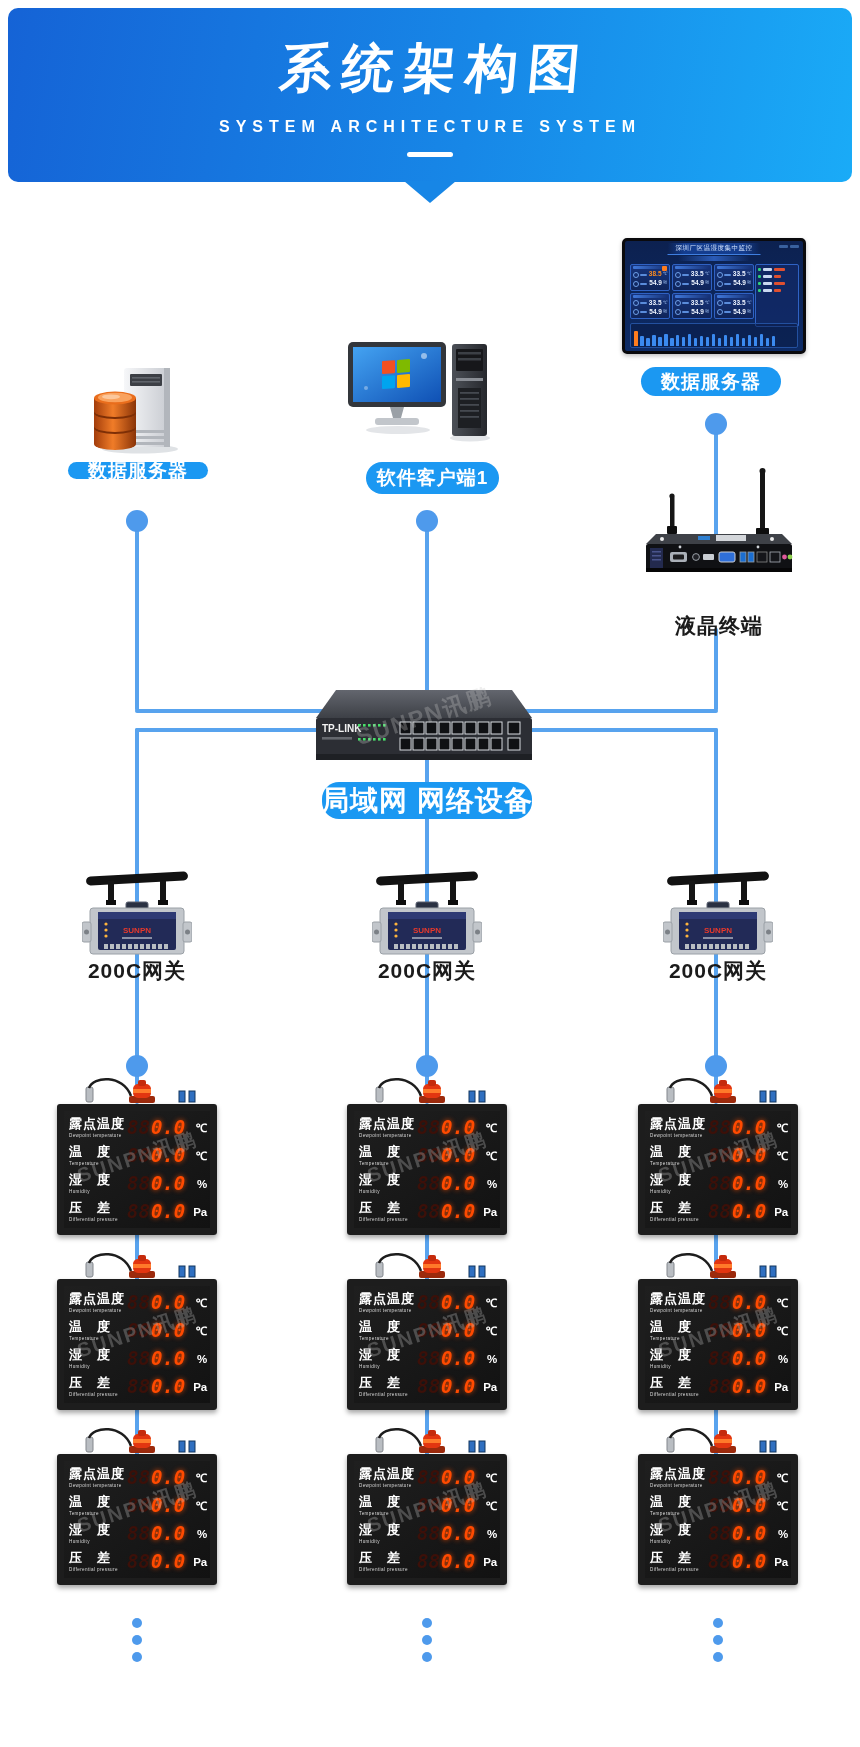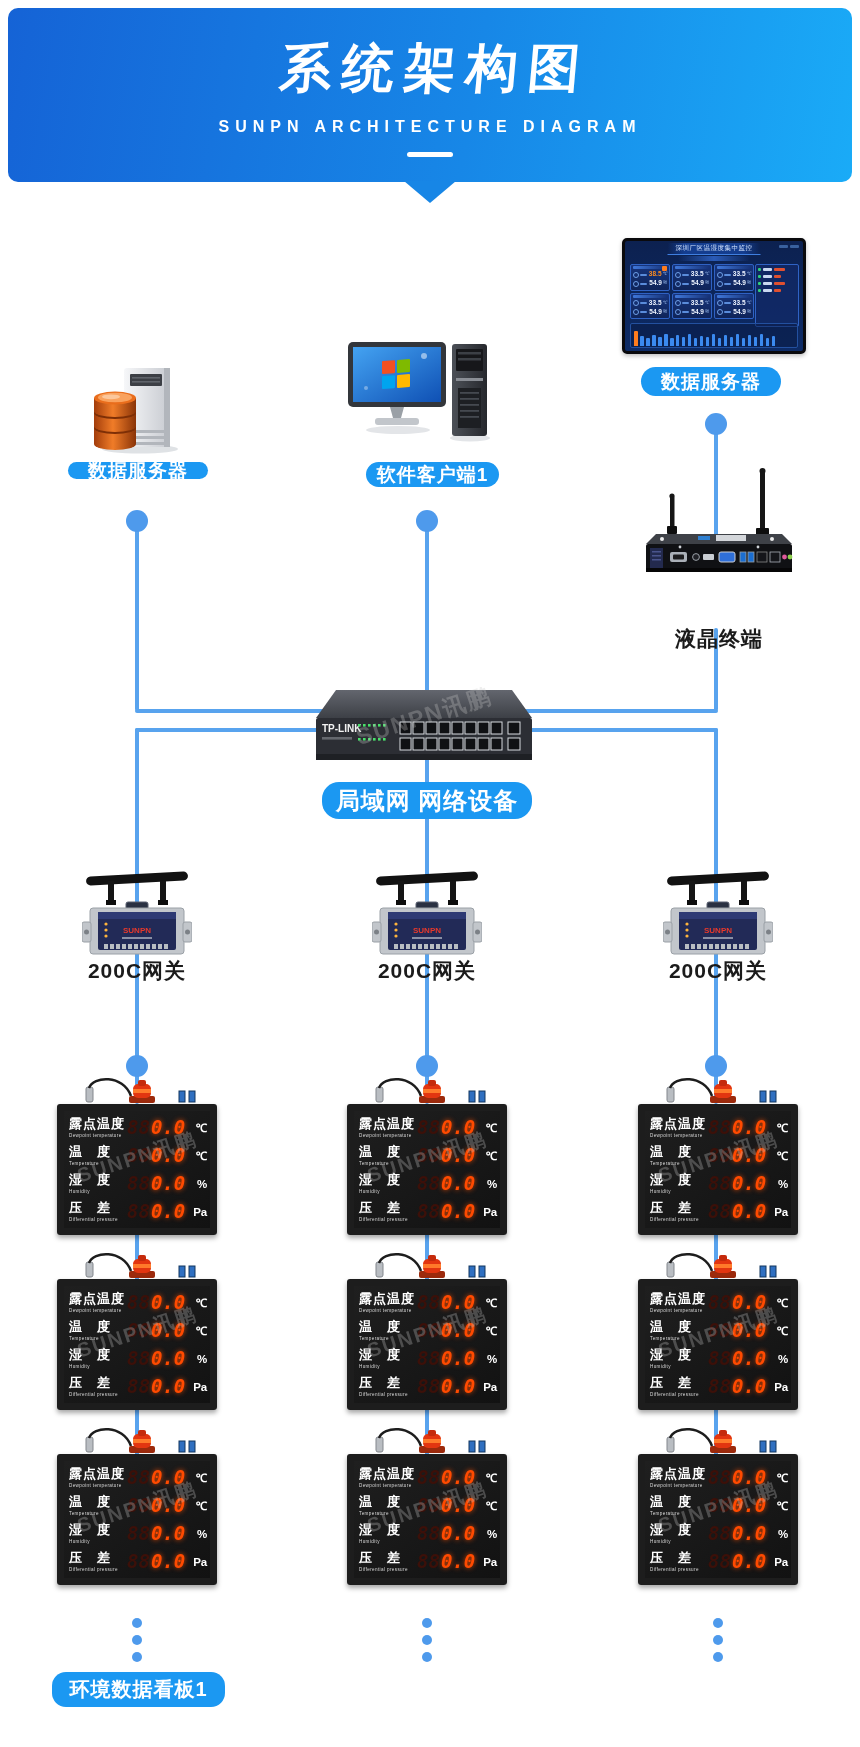--- a/index.html
+++ b/index.html
@@ -99,21 +99,21 @@
   svg{display:block;}
   svg text{font-family:"Liberation Sans",sans-serif;}
 </style>
 </head>
 <body>
 
 <div class="canvas">
 
   <header class="banner">
     <h1>系统架构图</h1>
-    <div class="subtitle">SUNPN ARCHITECTURE DIAGRAM</div>
+    <div class="subtitle">SYSTEM ARCHITECTURE SYSTEM</div>
     <div class="dash"></div>
   </header>
   <div class="banner-arrow"></div>
 
   <div class="vline" style="left:135px;top:521px;height:190px"></div>
   <div class="vline" style="left:425px;top:521px;height:392px"></div>
   <div class="vline" style="left:714px;top:424px;height:134px"></div>
   <div class="vline" style="left:714px;top:628px;height:83px"></div>
   <div class="hline" style="left:135px;top:709px;width:583px"></div>
   <div class="hline" style="left:135px;top:728px;width:583px"></div>
@@ -569,24 +569,24 @@
       <rect x="58" y="78" width="4" height="5"></rect>
           <rect x="64" y="78" width="4" height="5"></rect>
       <rect x="70" y="78" width="4" height="5"></rect>
           <rect x="76" y="78" width="4" height="5"></rect>
       <rect x="82" y="78" width="4" height="5"></rect>
     </g>
   </svg>
 </div>
 
   <div class="pill" style="left:68px;top:462px;width:140px;height:17px">数据服务器</div>
-  <div class="pill" style="left:366px;top:462px;width:133px;height:25px">软件客户端1</div>
+  <div class="pill" style="left:366px;top:462px;width:133px;height:32px">软件客户端1</div>
   <div class="pill" style="left:641px;top:367px;width:140px;height:29px">数据服务器</div>
-  <div class="blabel" style="left:649px;top:625px;width:140px">液晶终端</div>
-  <div class="pill" style="left:322px;top:782px;width:210px;height:37px;font-size:24px">局域网 网络设备</div>
+  <div class="blabel" style="left:649px;top:612px;width:140px">液晶终端</div>
+  <div class="pill" style="left:322px;top:782px;width:210px;height:37px;font-size:28px">局域网 网络设备</div>
   <div class="blabel" style="left:67px;top:957px;width:140px">200C网关</div>
   <div class="blabel" style="left:357px;top:957px;width:140px">200C网关</div>
   <div class="blabel" style="left:648px;top:957px;width:140px">200C网关</div>
 
   <div class="board-slot" style="left:57px;top:1078px">
   <svg class="board-top" width="160" height="26" viewBox="0 0 160 26">
     <rect x="29" y="9" width="7" height="15" rx="2" fill="#b9bdc2" stroke="#83878d" stroke-width="1"></rect>
     <path d="M32,10 C36,-2 66,-4 74,18" fill="none" stroke="#1d1d1d" stroke-width="2.5"></path>
     <g>
       <rect x="72" y="18" width="26" height="7" rx="2" fill="#9c2a0c"></rect>
@@ -1164,15 +1164,14 @@
   <div class="mini-dot" style="left:132px;top:1618px"></div>
   <div class="mini-dot" style="left:132px;top:1635px"></div>
   <div class="mini-dot" style="left:132px;top:1652px"></div>
   <div class="mini-dot" style="left:422px;top:1618px"></div>
   <div class="mini-dot" style="left:422px;top:1635px"></div>
   <div class="mini-dot" style="left:422px;top:1652px"></div>
   <div class="mini-dot" style="left:713px;top:1618px"></div>
   <div class="mini-dot" style="left:713px;top:1635px"></div>
   <div class="mini-dot" style="left:713px;top:1652px"></div>
 
-  <div class="pill" style="left:52px;top:1672px;width:173px;height:35px;font-size:20px;border-radius:14px">环境数据看板1</div>
 
 </div>
 
 </body></html>

